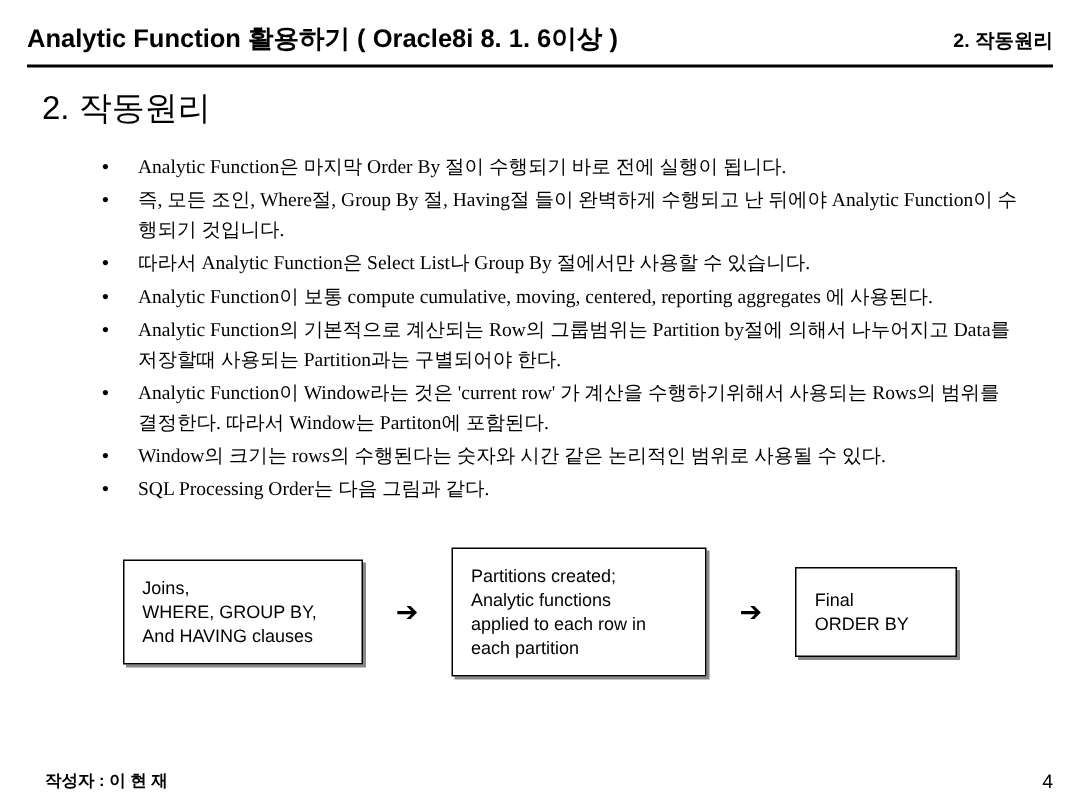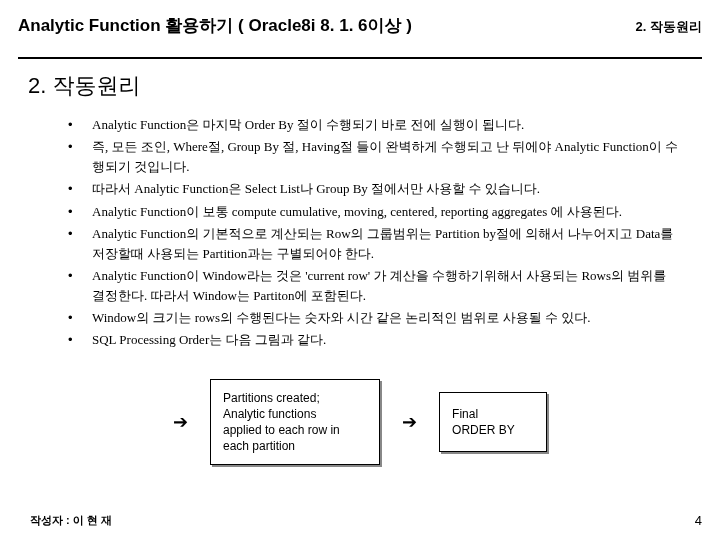--- a/index.html
+++ b/index.html
@@ -9,21 +9,21 @@
       background: #fff;
       font-family: "Malgun Gothic", "Apple SD Gothic Neo", Arial, sans-serif;
       padding: 14px 18px 10px 18px;
       position: relative;
     }
     .header {
       display: flex;
       justify-content: space-between;
       align-items: baseline;
       border-bottom: 2px solid #000;
-      padding-bottom: 20px;
+      padding-bottom: 6px;
       margin-bottom: 12px;
     }
     .header-title {
       font-size: 17px;
       font-weight: bold;
     }
     .header-right {
       font-size: 13px;
       font-weight: bold;
     }
@@ -129,20 +129,25 @@
     <div class="bullet-mark">•</div>
     <div class="bullet-text">Window의 크기는 rows의 수행된다는 숫자와 시간 같은 논리적인 범위로 사용될 수 있다.</div>
   </div>
   <div class="bullet-row">
     <div class="bullet-mark">•</div>
     <div class="bullet-text">SQL Processing Order는 다음 그림과 같다.</div>
   </div>
 </div>
 
 <div class="diagram">
+  <div class="dbox b1">
+    <span style="white-space:pre-line;">Joins,
+WHERE, GROUP BY,
+And HAVING clauses</span>
+  </div>
   <div class="arrow">➔</div>
   <div class="dbox b2">
     <span style="white-space:pre-line;">Partitions created;
 Analytic functions
 applied to each row in
 each partition</span>
   </div>
   <div class="arrow">➔</div>
   <div class="dbox b3">
     <span style="white-space:pre-line;">Final

